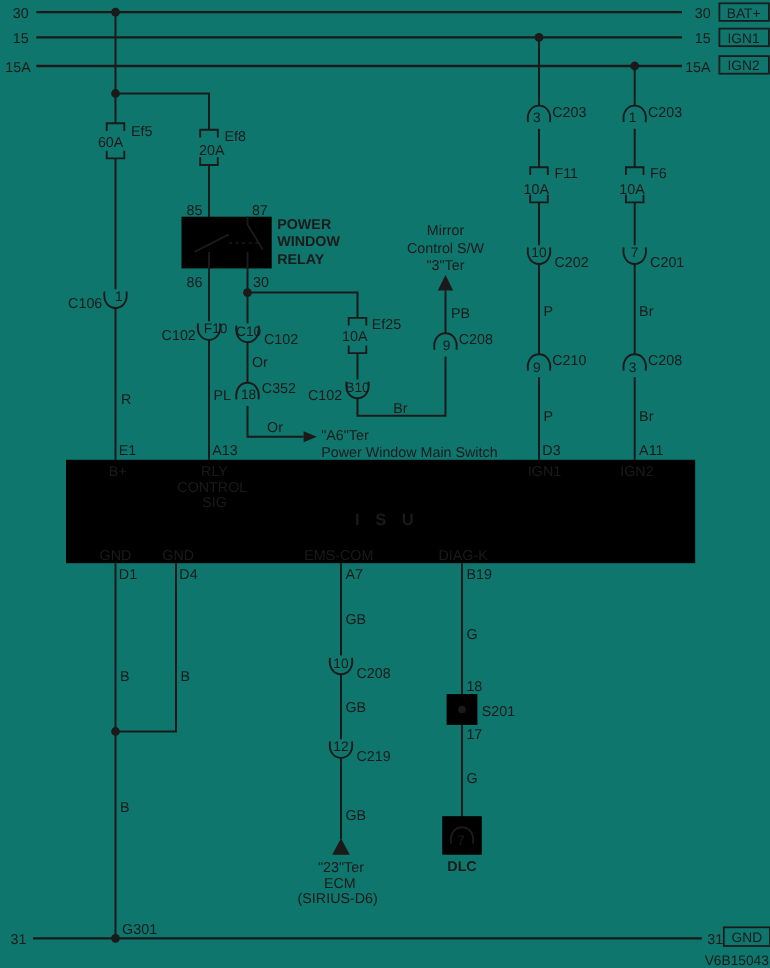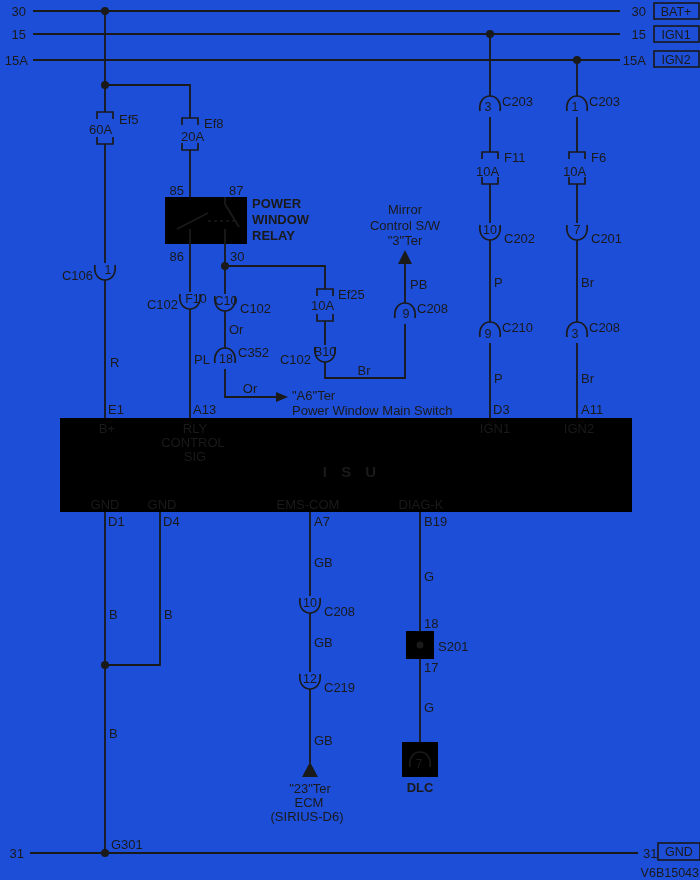--- a/index.html
+++ b/index.html
@@ -1,16 +1,16 @@
 <!DOCTYPE html>
 <html><head>
 <meta charset="utf-8">
 <style>
   html,body{margin:0;padding:0;background:#ffffff;}
-  .page{width:700px;height:880px;position:relative;background:#1d4ed8;}
+  .page{width:700px;height:880px;position:relative;background:#0f766e;}
   svg{display:block;}
   text{font-family:"Liberation Sans","DejaVu Sans",sans-serif;fill:#1a1a1a;}
   .t13{font-size:13px;}
   .t12{font-size:12.5px;}
   .b{font-weight:bold;}
   .isu-name{font-size:15px;font-weight:bold;letter-spacing:5px;}
   path,rect.box,line{stroke:#1a1a1a;fill:none;}
   .wire{stroke-width:1.8;}
   .bus{stroke-width:2.1;}
   .sym{stroke-width:1.7;}

